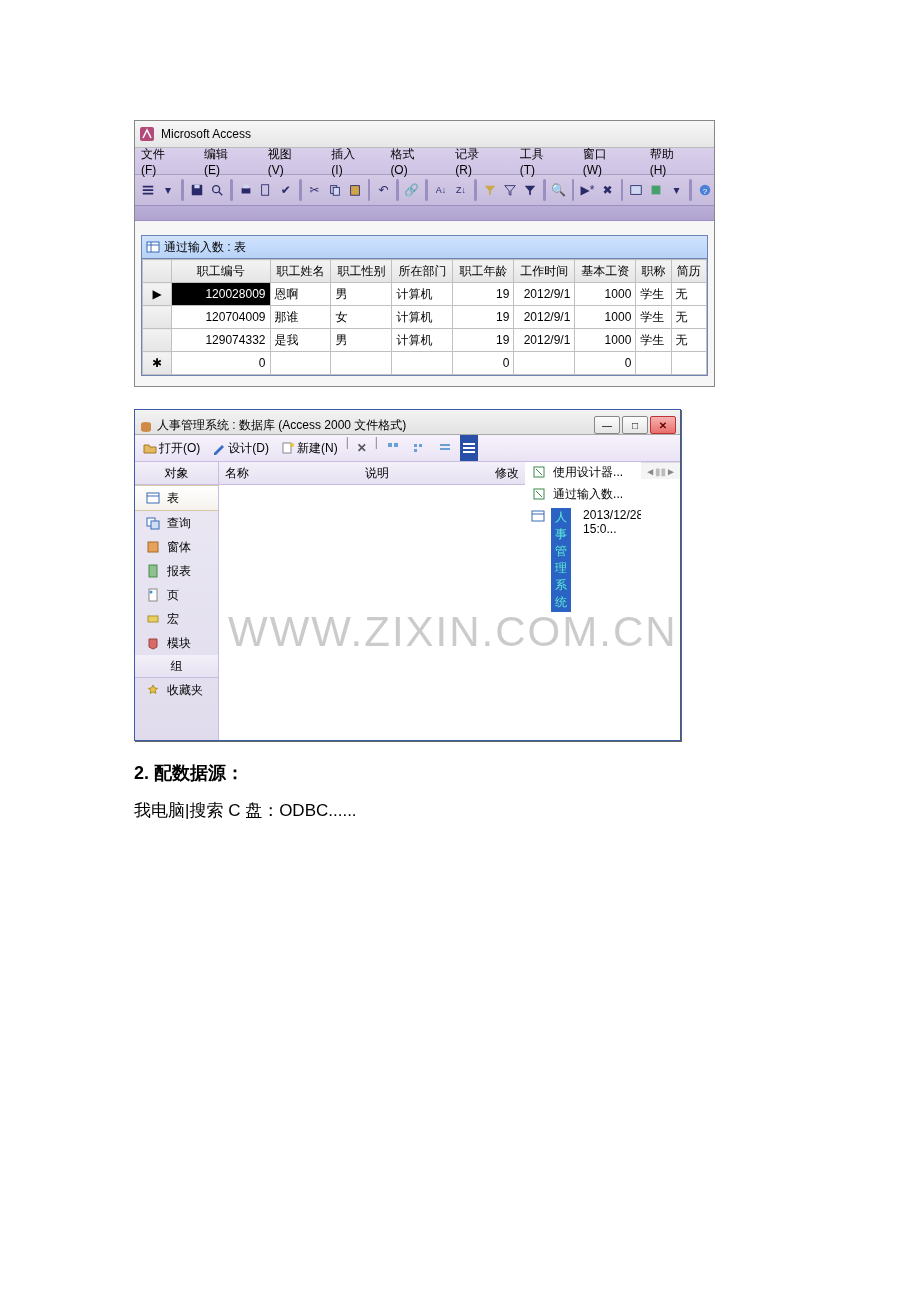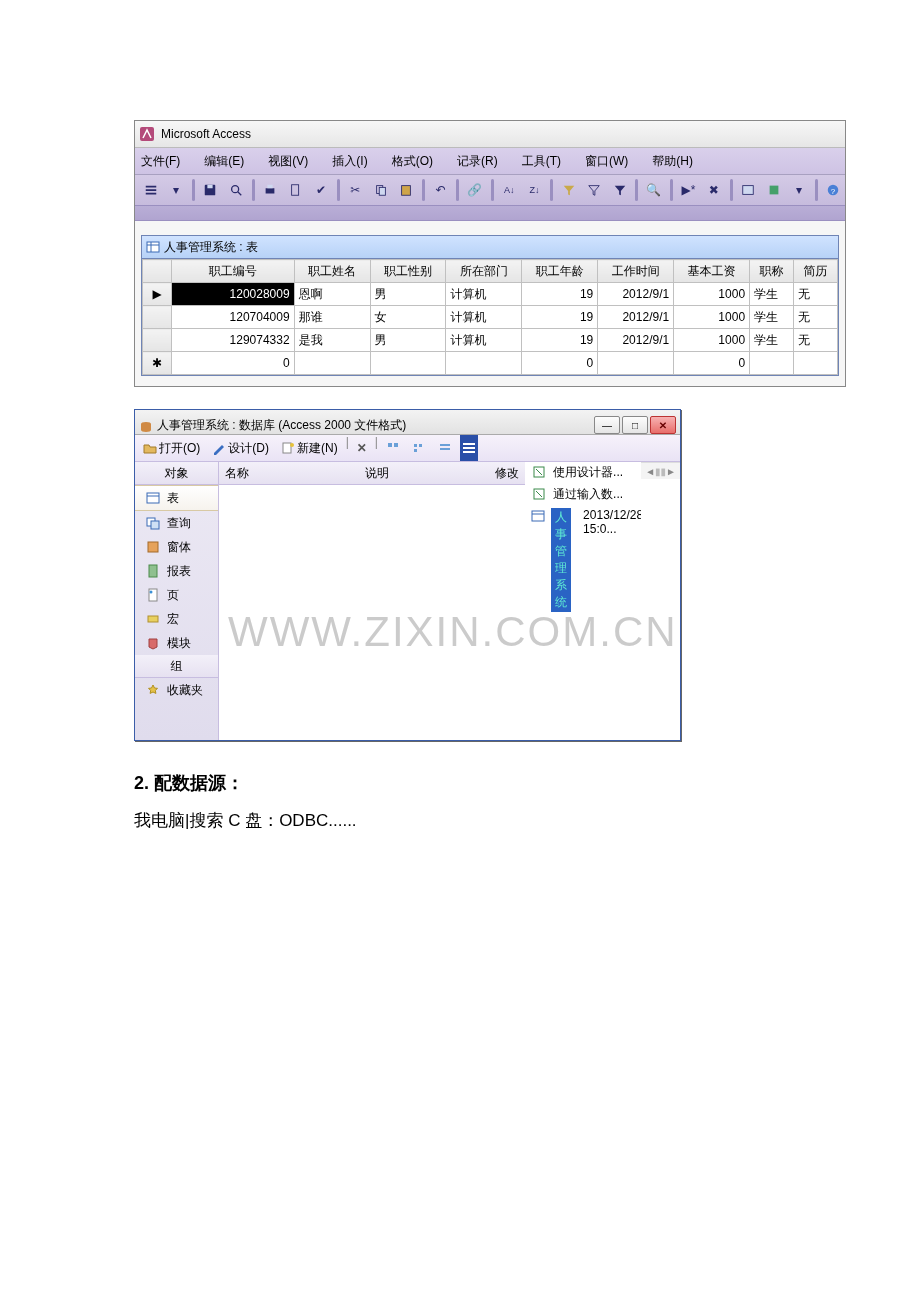--- a/index.html
+++ b/index.html
@@ -10,21 +10,21 @@
     width: 920px;
   }
   .page-wrap {
     padding: 0 0 40px 0;
   }
   
   .screenshot {
     margin: 120px 0 0 134px;
     border: 1px solid #888;
     background: #f6f6f6;
-    width: 712px;
+    width: 581px;
     box-sizing: border-box;
   }
   .titlebar {
     display: flex;
     align-items: center;
     height: 26px;
     background: linear-gradient(#f7f7f7, #e6e6e6);
     border-bottom: 1px solid #bbb;
     font-size: 12px;
     padding-left: 4px;
@@ -216,21 +216,21 @@
   .scroll-strip {
     height:16px;
     border-top:1px solid #ddd;
     background:#f4f4f4;
     display:flex; align-items:center;
     font-size:10px; color:#888;
     padding:0 4px;
   }
   
   .doc-text {
-    margin: 30px 0 0 134px;
+    margin: 20px 0 0 134px;
     width: 680px;
   }
   .doc-text .heading {
     font-weight: bold;
     font-size: 18px;
     margin-bottom: 14px;
   }
   .doc-text .body {
     font-size: 17px;
   }
@@ -378,21 +378,21 @@
 
     <div class="inner-window">
       <div class="inner-title">
         <span class="mini-icon">
           <svg viewBox="0 0 14 14">
               <rect x="1" y="2" width="12" height="10" fill="#fff" stroke="#3b6ab5"></rect>
               <line x1="1" y1="5" x2="13" y2="5" stroke="#3b6ab5"></line>
               <line x1="5" y1="2" x2="5" y2="12" stroke="#3b6ab5"></line>
             </svg>
         </span>
-        <span>人事管理系统 : 表</span>
+        <span>通过输入数 : 表</span>
       </div>
 
       <table class="datatable">
         <thead>
           <tr>
             <th class="rowhead"></th>
             <th>职工编号</th>
             <th>职工姓名</th>
             <th>职工性别</th>
             <th>所在部门</th>

